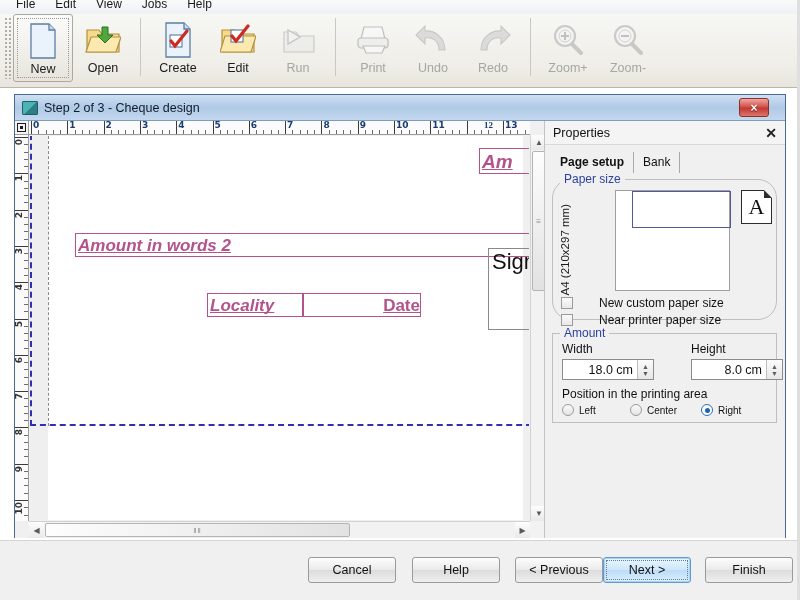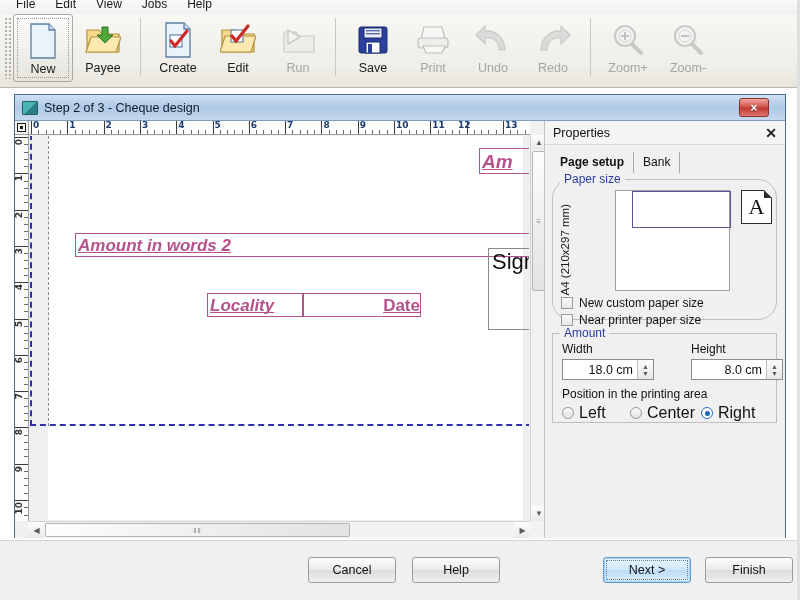--- a/index.html
+++ b/index.html
@@ -251,41 +251,41 @@
     position: absolute; left: 188px; top: 10px; width: 31px; height: 34px;
     background: #fff; border: 1px solid #2c2c2c;
     display: flex; align-items: center; justify-content: center;
     font-family: "Liberation Serif", serif; font-size: 22px; color: #111;
   }
   #paper-a::before {
     content: ""; position: absolute; right: -1px; top: -1px;
     border-width: 0 8px 8px 0; border-style: solid;
     border-color: #f0f0f0 #f0f0f0 #2c2c2c #2c2c2c;
   }
-  .cbrow { position: absolute; left: 8px; display: flex; align-items: center; font-size: 12px; color: #111; }
+  .cbrow { position: absolute; left: 8px; display: flex; align-items: center; font-size: 12px; color: #111; gap: 20px; }
   .cbx {
     width: 12px; height: 12px; border: 1px solid #9a9a9a;
     background: linear-gradient(#fafafa,#e8e8e8); margin-right: 6px;
   }
 
   #grp-cheque { top: 212px; height: 90px; }
   .lblsm { position: absolute; font-size: 12px; color: #111; }
   .spin {
     position: absolute; height: 21px; width: 92px;
     border: 1px solid #8c8c8c; background: #fff;
     display: flex; align-items: center;
   }
   .spin .val { flex: 1; text-align: right; padding-right: 4px; font-size: 12.5px; color: #111; }
   .spin .arrows {
     width: 16px; height: 19px; border-left: 1px solid #bfbfbf;
     background: linear-gradient(#fbfbfb,#e7e7e7);
     display: flex; flex-direction: column; align-items: center; justify-content: center;
     color: #5d5d5d; font-size: 7px; line-height: 7px;
   }
-  .radrow { position: absolute; display: flex; align-items: center; font-size: 16px; color: #111; }
+  .radrow { position: absolute; display: flex; align-items: center; font-size: 10px; color: #111; }
   .rad {
     width: 12px; height: 12px; border-radius: 50%;
     border: 1px solid #9a9a9a; background: linear-gradient(#fafafa,#e4e4e4);
     margin-right: 5px; position: relative;
   }
   .rad.on { border-color: #2a6fb8; background: #fff; }
   .rad.on::after {
     content:""; position:absolute; left:2.5px; top:2.5px; width:5px; height:5px;
     border-radius:50%; background:#1767b7;
   }
@@ -338,21 +338,21 @@
   </div>
 
   <div class="tbtn">
     <span class="ico">
       <svg width="36" height="32" viewBox="0 0 36 32">
         <path d="M2 6 h12 l3 4 h17 v18 h-32 z" fill="#f6d98a" stroke="#b3913f" stroke-width="1.2"></path>
         <path d="M6 13 h30 l-5 15 h-30 z" fill="#fce9b0" stroke="#b3913f" stroke-width="1.2"></path>
         <path d="M17 3 v8 h-5 l8 8 8-8 h-5 v-8 z" fill="#4fa83c" stroke="#2f6f25" stroke-width="1"></path>
       </svg>
     </span>
-    <span class="lbl">Payee</span>
+    <span class="lbl">Open</span>
   </div>
 
   <div class="tsep"></div>
 
   <div class="tbtn">
     <span class="ico">
       <svg width="30" height="38" viewBox="0 0 30 38">
         <path d="M3 2 h18 l6 6 v28 h-24 z" fill="#eaf2fb" stroke="#5c7ea3" stroke-width="1.3"></path>
         <path d="M21 2 v6 h6" fill="#c8dcee" stroke="#5c7ea3" stroke-width="1.3"></path>
         <rect x="7" y="14" width="12" height="12" fill="#fff" stroke="#4a6f96"></rect>
@@ -379,33 +379,20 @@
       <svg width="36" height="32" viewBox="0 0 36 32" opacity="0.45">
         <path d="M4 8 h12 l3 4 h15 v16 h-30 z" fill="#e7e7e7" stroke="#9b9b9b" stroke-width="1.2"></path>
         <path d="M8 6 l0 14 l12 -7 z" fill="#f2f2f2" stroke="#8d8d8d" stroke-width="1.3"></path>
       </svg>
     </span>
     <span class="lbl">Run</span>
   </div>
 
   <div class="tsep"></div>
 
-  <div class="tbtn">
-    <span class="ico">
-      <svg width="32" height="32" viewBox="0 0 32 32">
-        <rect x="2" y="3" width="28" height="26" rx="2" fill="#2c3f9c" stroke="#1b2a72"></rect>
-        <rect x="7" y="4" width="18" height="10" fill="#e9eef8" stroke="#1b2a72"></rect>
-        <rect x="9" y="6" width="14" height="1.4" fill="#5b6ba8"></rect>
-        <rect x="9" y="9" width="14" height="1.4" fill="#5b6ba8"></rect>
-        <rect x="9" y="18" width="14" height="11" fill="#fdfdfd" stroke="#1b2a72"></rect>
-        <rect x="11" y="20" width="4" height="9" fill="#2c3f9c"></rect>
-      </svg>
-    </span>
-    <span class="lbl">Save</span>
-  </div>
 
   <div class="tbtn dis">
     <span class="ico">
       <svg width="36" height="32" viewBox="0 0 36 32" opacity="0.5">
         <path d="M9 3 h18 l3 12 h-24 z" fill="#fafafa" stroke="#8d8d8d" stroke-width="1.2"></path>
         <rect x="3" y="14" width="30" height="10" rx="3" fill="#ebebeb" stroke="#8d8d8d" stroke-width="1.2"></rect>
         <path d="M8 22 h22 l-3 7 h-16 z" fill="#fdfdfd" stroke="#8d8d8d" stroke-width="1.2"></path>
       </svg>
     </span>
     <span class="lbl">Print</span>
@@ -538,21 +525,21 @@
           <div class="tk" style="left: 379.52px; top: 9px; height: 4px;"></div>
           <div class="tk" style="left: 386.78px; top: 9px; height: 4px;"></div>
           <div class="tk" style="left: 394.04px; top: 9px; height: 4px;"></div>
           <div class="tk tkM" style="left: 401.3px;"></div>
           <div class="num" style="left: 403.3px;">11</div>
           <div class="tk" style="left: 408.56px; top: 9px; height: 4px;"></div>
           <div class="tk" style="left: 415.82px; top: 9px; height: 4px;"></div>
           <div class="tk" style="left: 423.08px; top: 9px; height: 4px;"></div>
           <div class="tk" style="left: 430.34px; top: 9px; height: 4px;"></div>
           <div class="tk tkM" style="left: 437.6px;"></div>
-          <div class="num" style="left: 429px;">12</div>
+          <div class="num" style="left: 455px; font-family: Liberation Serif, serif;">12</div>
           <div class="tk" style="left: 444.86px; top: 9px; height: 4px;"></div>
           <div class="tk" style="left: 452.12px; top: 9px; height: 4px;"></div>
           <div class="tk" style="left: 459.38px; top: 9px; height: 4px;"></div>
           <div class="tk" style="left: 466.64px; top: 9px; height: 4px;"></div>
           <div class="tk tkM" style="left: 473.9px;"></div>
           <div class="num" style="left: 475.9px;">13</div>
           <div class="tk" style="left: 481.16px; top: 9px; height: 4px;"></div>
           <div class="tk" style="left: 488.42px; top: 9px; height: 4px;"></div>
           <div class="tk" style="left: 495.68px; top: 9px; height: 4px;"></div>
         </div>
@@ -745,17 +732,18 @@
         </div>
       </div>
     </div>
 
   </div>
 </div>
 
 <div id="btnbar">
   <div class="pbtn" style="left:308px;">Cancel</div>
   <div class="pbtn" style="left:412px;">Help</div>
+  <div class="pbtn" style="left:515px;">&lt; Previous</div>
   <div class="pbtn def" style="left:603px;">Next &gt;</div>
   <div class="pbtn" style="left:705px;">Finish</div>
 </div>
 
 <div id="edge-r"></div>
 
 </body></html>

